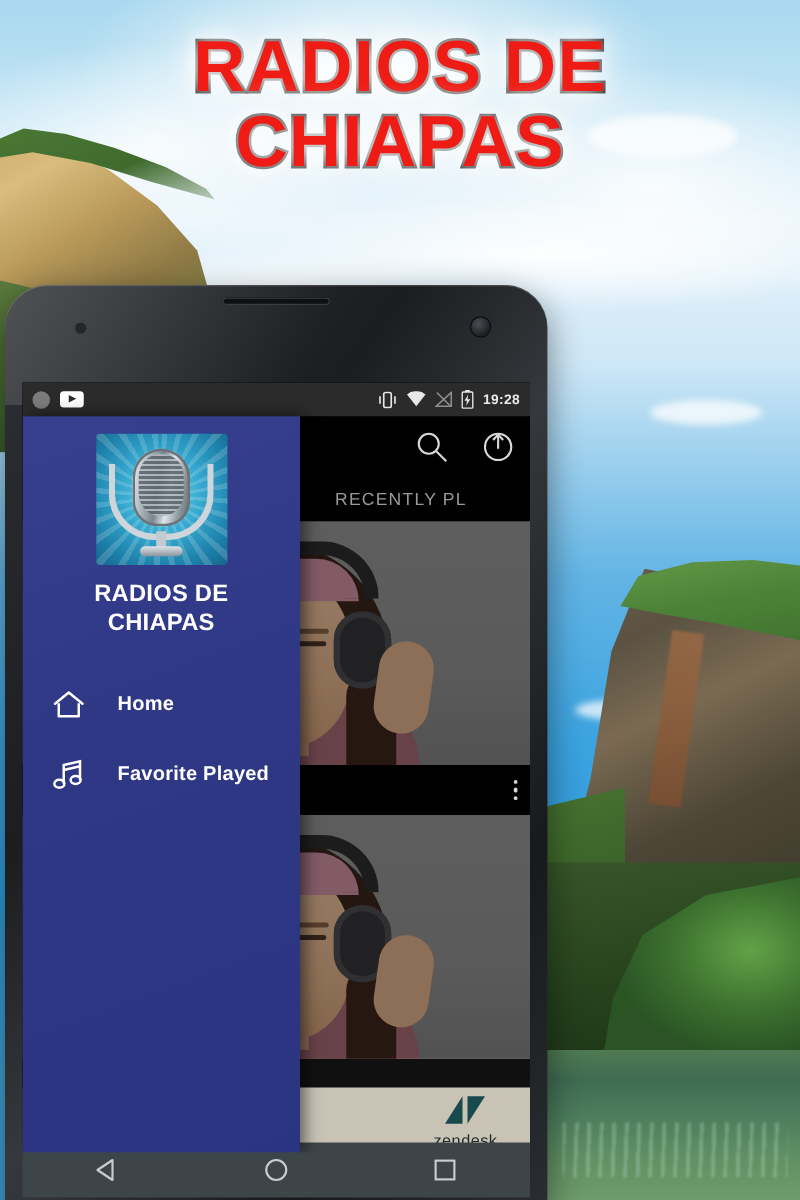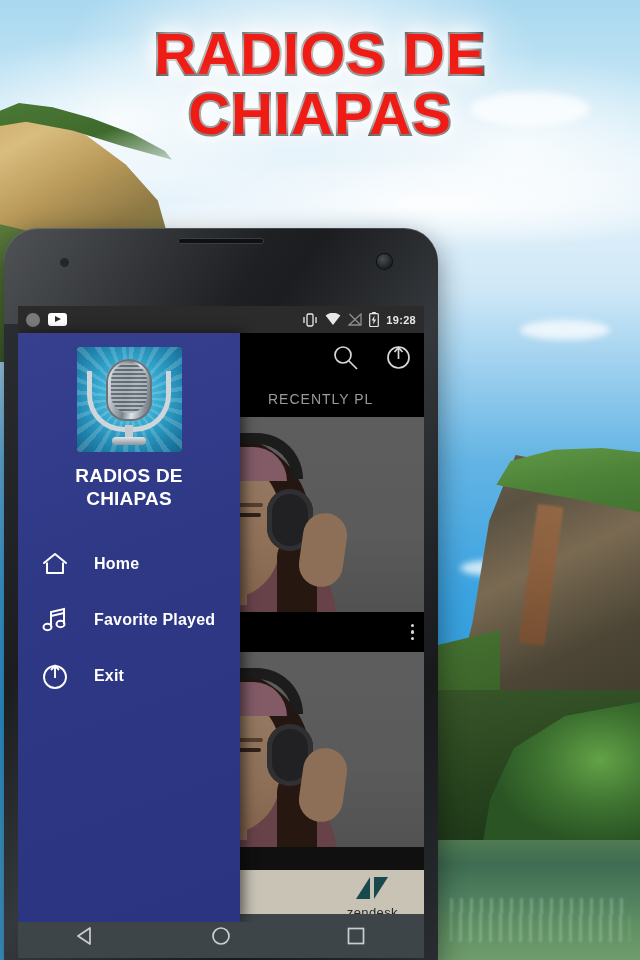--- a/index.html
+++ b/index.html
@@ -380,30 +380,20 @@
             <span class="menu-ic">
               <svg width="30" height="28" viewBox="0 0 30 28">
                   <path d="M11 21 L11 6 L24 3 L24 18" fill="none" stroke="#fff" stroke-width="2"></path>
                   <line x1="11" y1="10" x2="24" y2="7" stroke="#fff" stroke-width="2"></line>
                   <ellipse cx="7.5" cy="21" rx="4" ry="3.2" fill="none" stroke="#fff" stroke-width="2"></ellipse>
                   <ellipse cx="20.5" cy="18" rx="4" ry="3.2" fill="none" stroke="#fff" stroke-width="2"></ellipse>
                 </svg>
             </span>
             <span class="menu-label">Favorite Played</span>
           </div>
-          <div class="menu-item">
-            <span class="menu-ic">
-              <svg width="30" height="30" viewBox="0 0 30 30">
-                  <circle cx="15" cy="16" r="11" fill="none" stroke="#fff" stroke-width="1.9"></circle>
-                  <line x1="15" y1="5" x2="15" y2="17" stroke="#fff" stroke-width="1.9"></line>
-                  <polyline points="11,9 15,4.6 19,9" fill="none" stroke="#fff" stroke-width="1.9"></polyline>
-                </svg>
-            </span>
-            <span class="menu-label">Exit</span>
-          </div>
         </div>
       </div>
     </div>
 
     <div class="navbar">
       <span class="nv">
         <svg width="22" height="22" viewBox="0 0 22 22">
             <polygon points="15,3 15,19 3,11" fill="none" stroke="#d6dadd" stroke-width="1.7" stroke-linejoin="round"></polygon>
           </svg>
       </span>

